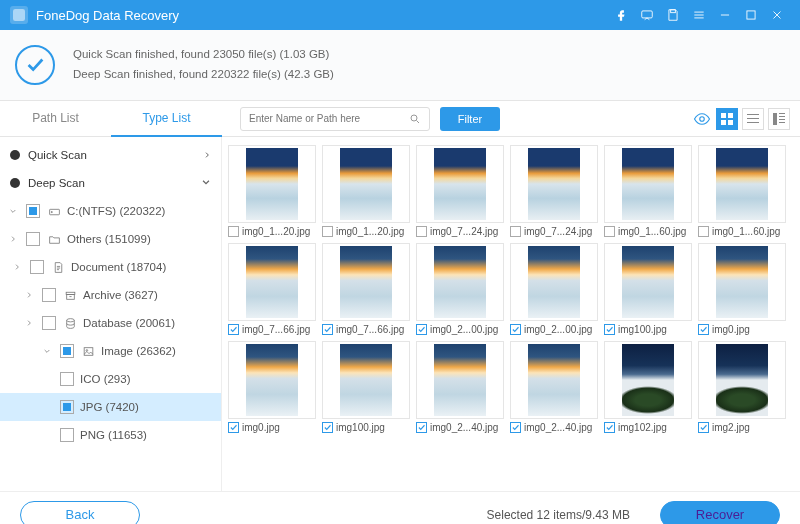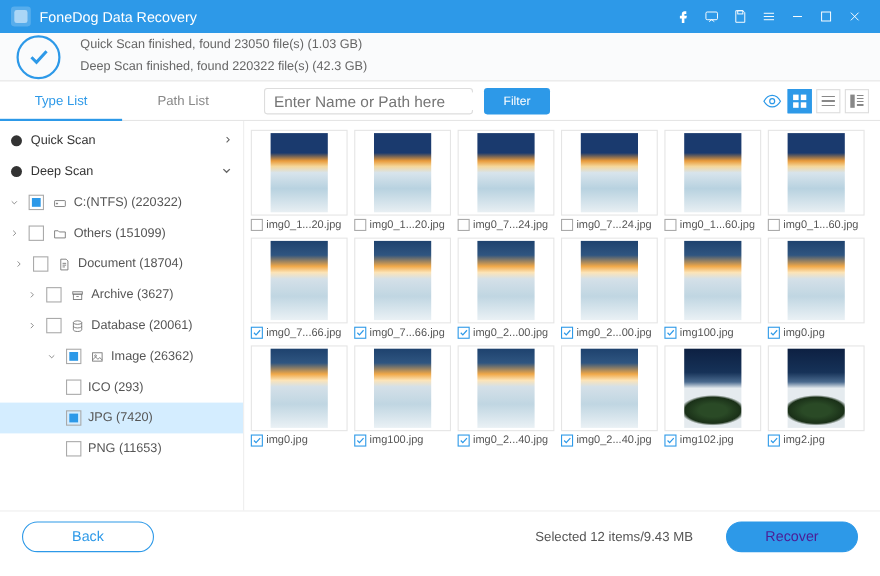--- a/index.html
+++ b/index.html
@@ -2,30 +2,30 @@
 <html><head>
 <meta charset="utf-8">
 <style>
 *{box-sizing:border-box;margin:0;padding:0;font-family:-apple-system,Segoe UI,Arial,sans-serif}
 body{width:800px;height:524px;overflow:hidden;background:#fff;font-size:12px;color:#444}
 .titlebar{height:30px;background:#2d99e8;display:flex;align-items:center;padding:0 10px;color:#fff}
 .titlebar .logo{width:18px;height:18px;background:rgba(255,255,255,.2);border-radius:3px;margin-right:8px;display:flex;align-items:center;justify-content:center}
 .titlebar .appname{font-size:13px;flex:1}
 .titlebar .ctrl{width:26px;height:30px;display:flex;align-items:center;justify-content:center;cursor:pointer}
 .titlebar .ctrl svg{width:14px;height:14px;stroke:#fff;fill:none;stroke-width:1.5}
-.status{height:44px;display:flex;align-items:center;padding:4px 15px;border-bottom:1px solid #e5e5e5;background:#fafbfc}
+.status{height:71px;display:flex;align-items:center;padding:4px 15px;border-bottom:1px solid #e5e5e5;background:#fafbfc}
 .status-ring{width:40px;height:40px;border:2.5px solid #2d99e8;border-radius:50%;display:flex;align-items:center;justify-content:center;margin-right:18px}
 .status-ring svg{width:22px;height:22px;stroke:#2d99e8;fill:none;stroke-width:3}
 .status-text div{font-size:11.5px;color:#666;line-height:1.7}
 .toolbar{height:36px;display:flex;align-items:center;border-bottom:1px solid #e5e5e5}
 .tabs{display:flex;width:222px}
 .tab{flex:1;text-align:center;height:36px;line-height:34px;font-size:12px;color:#888;cursor:pointer;border-bottom:2px solid transparent}
 .tab.active{color:#2d99e8;border-bottom-color:#2d99e8}
 .search{margin-left:18px;display:flex;align-items:center;border:1px solid #ddd;border-radius:3px;height:24px;width:190px;padding:0 8px}
-.search input{border:0;outline:0;flex:1;font-size:14px;color:#666}
+.search input{border:0;outline:0;flex:1;font-size:10px;color:#666}
 .search svg{width:12px;height:12px;stroke:#999;fill:none;stroke-width:2}
 .filter-btn{margin-left:10px;background:#2d99e8;color:#fff;border:0;border-radius:3px;font-size:11px;height:24px;width:60px;cursor:pointer}
 .spacer{flex:1}
 .view-ctrls{display:flex;align-items:center;gap:4px;margin-right:10px}
 .eye-icon{width:20px;color:#2d99e8;display:flex;align-items:center;justify-content:center}
 .vbtn{width:22px;height:22px;border:1px solid #ddd;display:flex;align-items:center;justify-content:center;cursor:pointer}
 .vbtn.active{background:#2d99e8;border-color:#2d99e8}
 .vbtn span{display:block}
 .content{display:flex;height:354px}
 .sidebar{width:222px;border-right:1px solid #eee;overflow:hidden;padding-top:4px}
@@ -114,22 +114,22 @@
       </svg>
     </div>
   <div class="status-text">
     <div>Quick Scan finished, found 23050 file(s) (1.03 GB)</div>
     <div>Deep Scan finished, found 220322 file(s) (42.3 GB)</div>
   </div>
 </div>
 
 <div class="toolbar">
   <div class="tabs">
+    <div class="tab">Path List</div>
     <div class="tab active">Type List</div>
-    <div class="tab">Path List</div>
   </div>
   <div class="search">
     <input placeholder="Enter Name or Path here" style="">
     <svg viewBox="0 0 24 24">
         <circle cx="10" cy="10" r="6"></circle>
         <path d="M15 15l5 5"></path>
       </svg>
   </div>
   <button class="filter-btn">Filter</button>
   <div class="spacer"></div>

